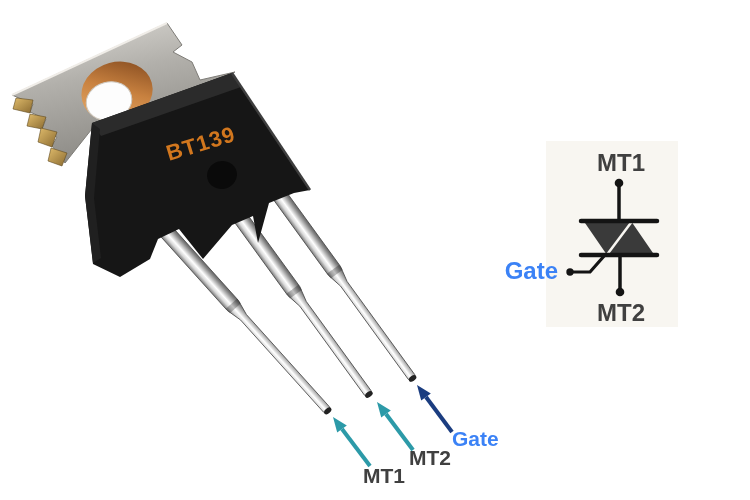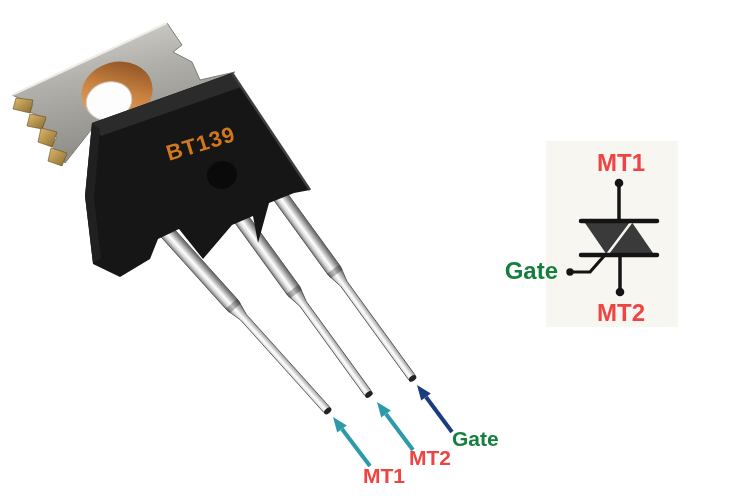--- a/index.html
+++ b/index.html
@@ -5,22 +5,22 @@
   html,body{margin:0;padding:0;background:#ffffff;}
   .stage{
     position:relative;width:750px;height:500px;overflow:hidden;
     background:#ffffff;font-family:"Liberation Sans",sans-serif;
   }
   .stage svg{position:absolute;left:0;top:0;}
   .lbl{
     position:absolute;font-weight:bold;font-size:21px;line-height:1.1;
     font-family:"Liberation Sans",sans-serif;white-space:nowrap;
   }
-  .teal{color:#ef4444;}
-  .navy{color:#15803d;}
+  .teal{color:#404040;}
+  .navy{color:#3b82f6;}
   .lbl-part{
     left:157px;top:132px;width:88px;text-align:center;
     font-size:22px;letter-spacing:1px;color:#d2771e;
     transform:rotate(-17deg);
   }
   .lbl-photo-mt1{left:363px;top:464px;}
   .lbl-photo-mt2{left:409px;top:446px;}
   .lbl-photo-gate{left:452px;top:427px;}
   .lbl-sym{font-size:24px;}
   .lbl-sym-mt1{left:594px;top:150px;width:54px;text-align:center;}

